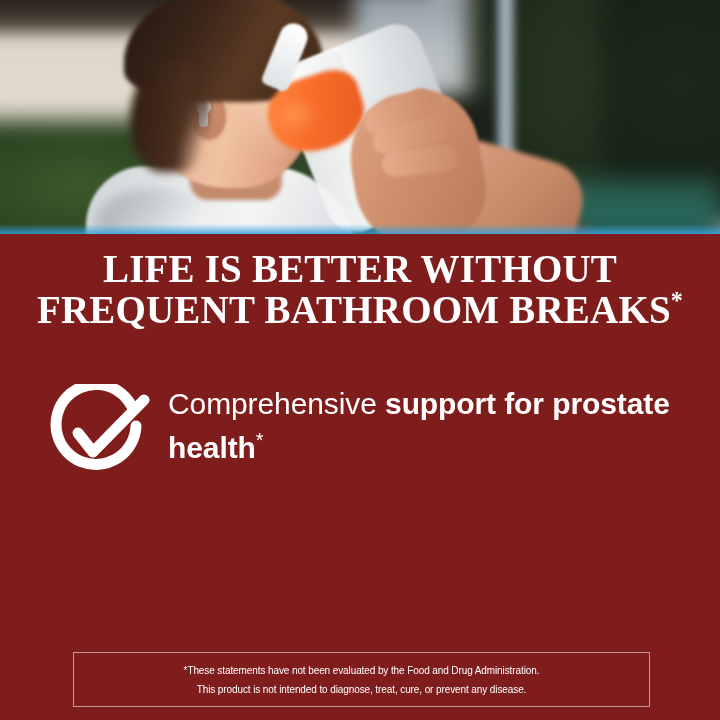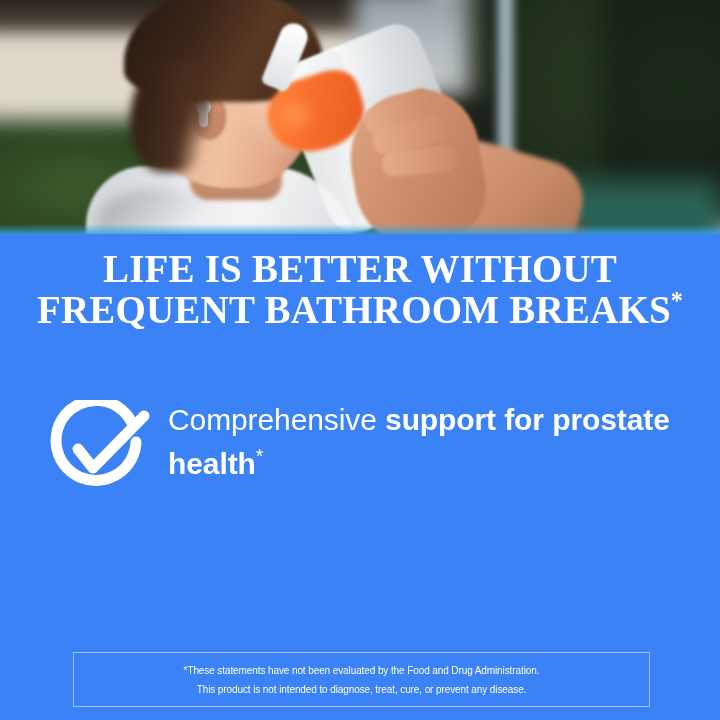--- a/index.html
+++ b/index.html
@@ -335,21 +335,21 @@
     background: linear-gradient(to bottom, rgba(53,162,221,0) 0%, rgba(53,162,221,0.85) 100%);
   }
 
   
   .panel {
     position: absolute;
     left: 0;
     top: 234px;
     width: 720px;
     height: 486px;
-    background: #3b82f6;
+    background: #7f1d1d;
   }
 
   .headline {
     position: absolute;
     left: 0;
     top: 14px;
     width: 720px;
     text-align: center;
     color: #ffffff;
     font-family: "Liberation Serif", serif;
@@ -370,21 +370,20 @@
 
   .bullets {
     position: absolute;
     left: 0;
     top: 148px;
     width: 720px;
   }
   .bullet {
     position: relative;
     height: 130px;
-    margin-top: 16px;
   }
   .bullet-icon {
     position: absolute;
     left: 48px;
     top: 2px;
     width: 104px;
     height: 96px;
   }
   .bullet-text {
     position: absolute;

